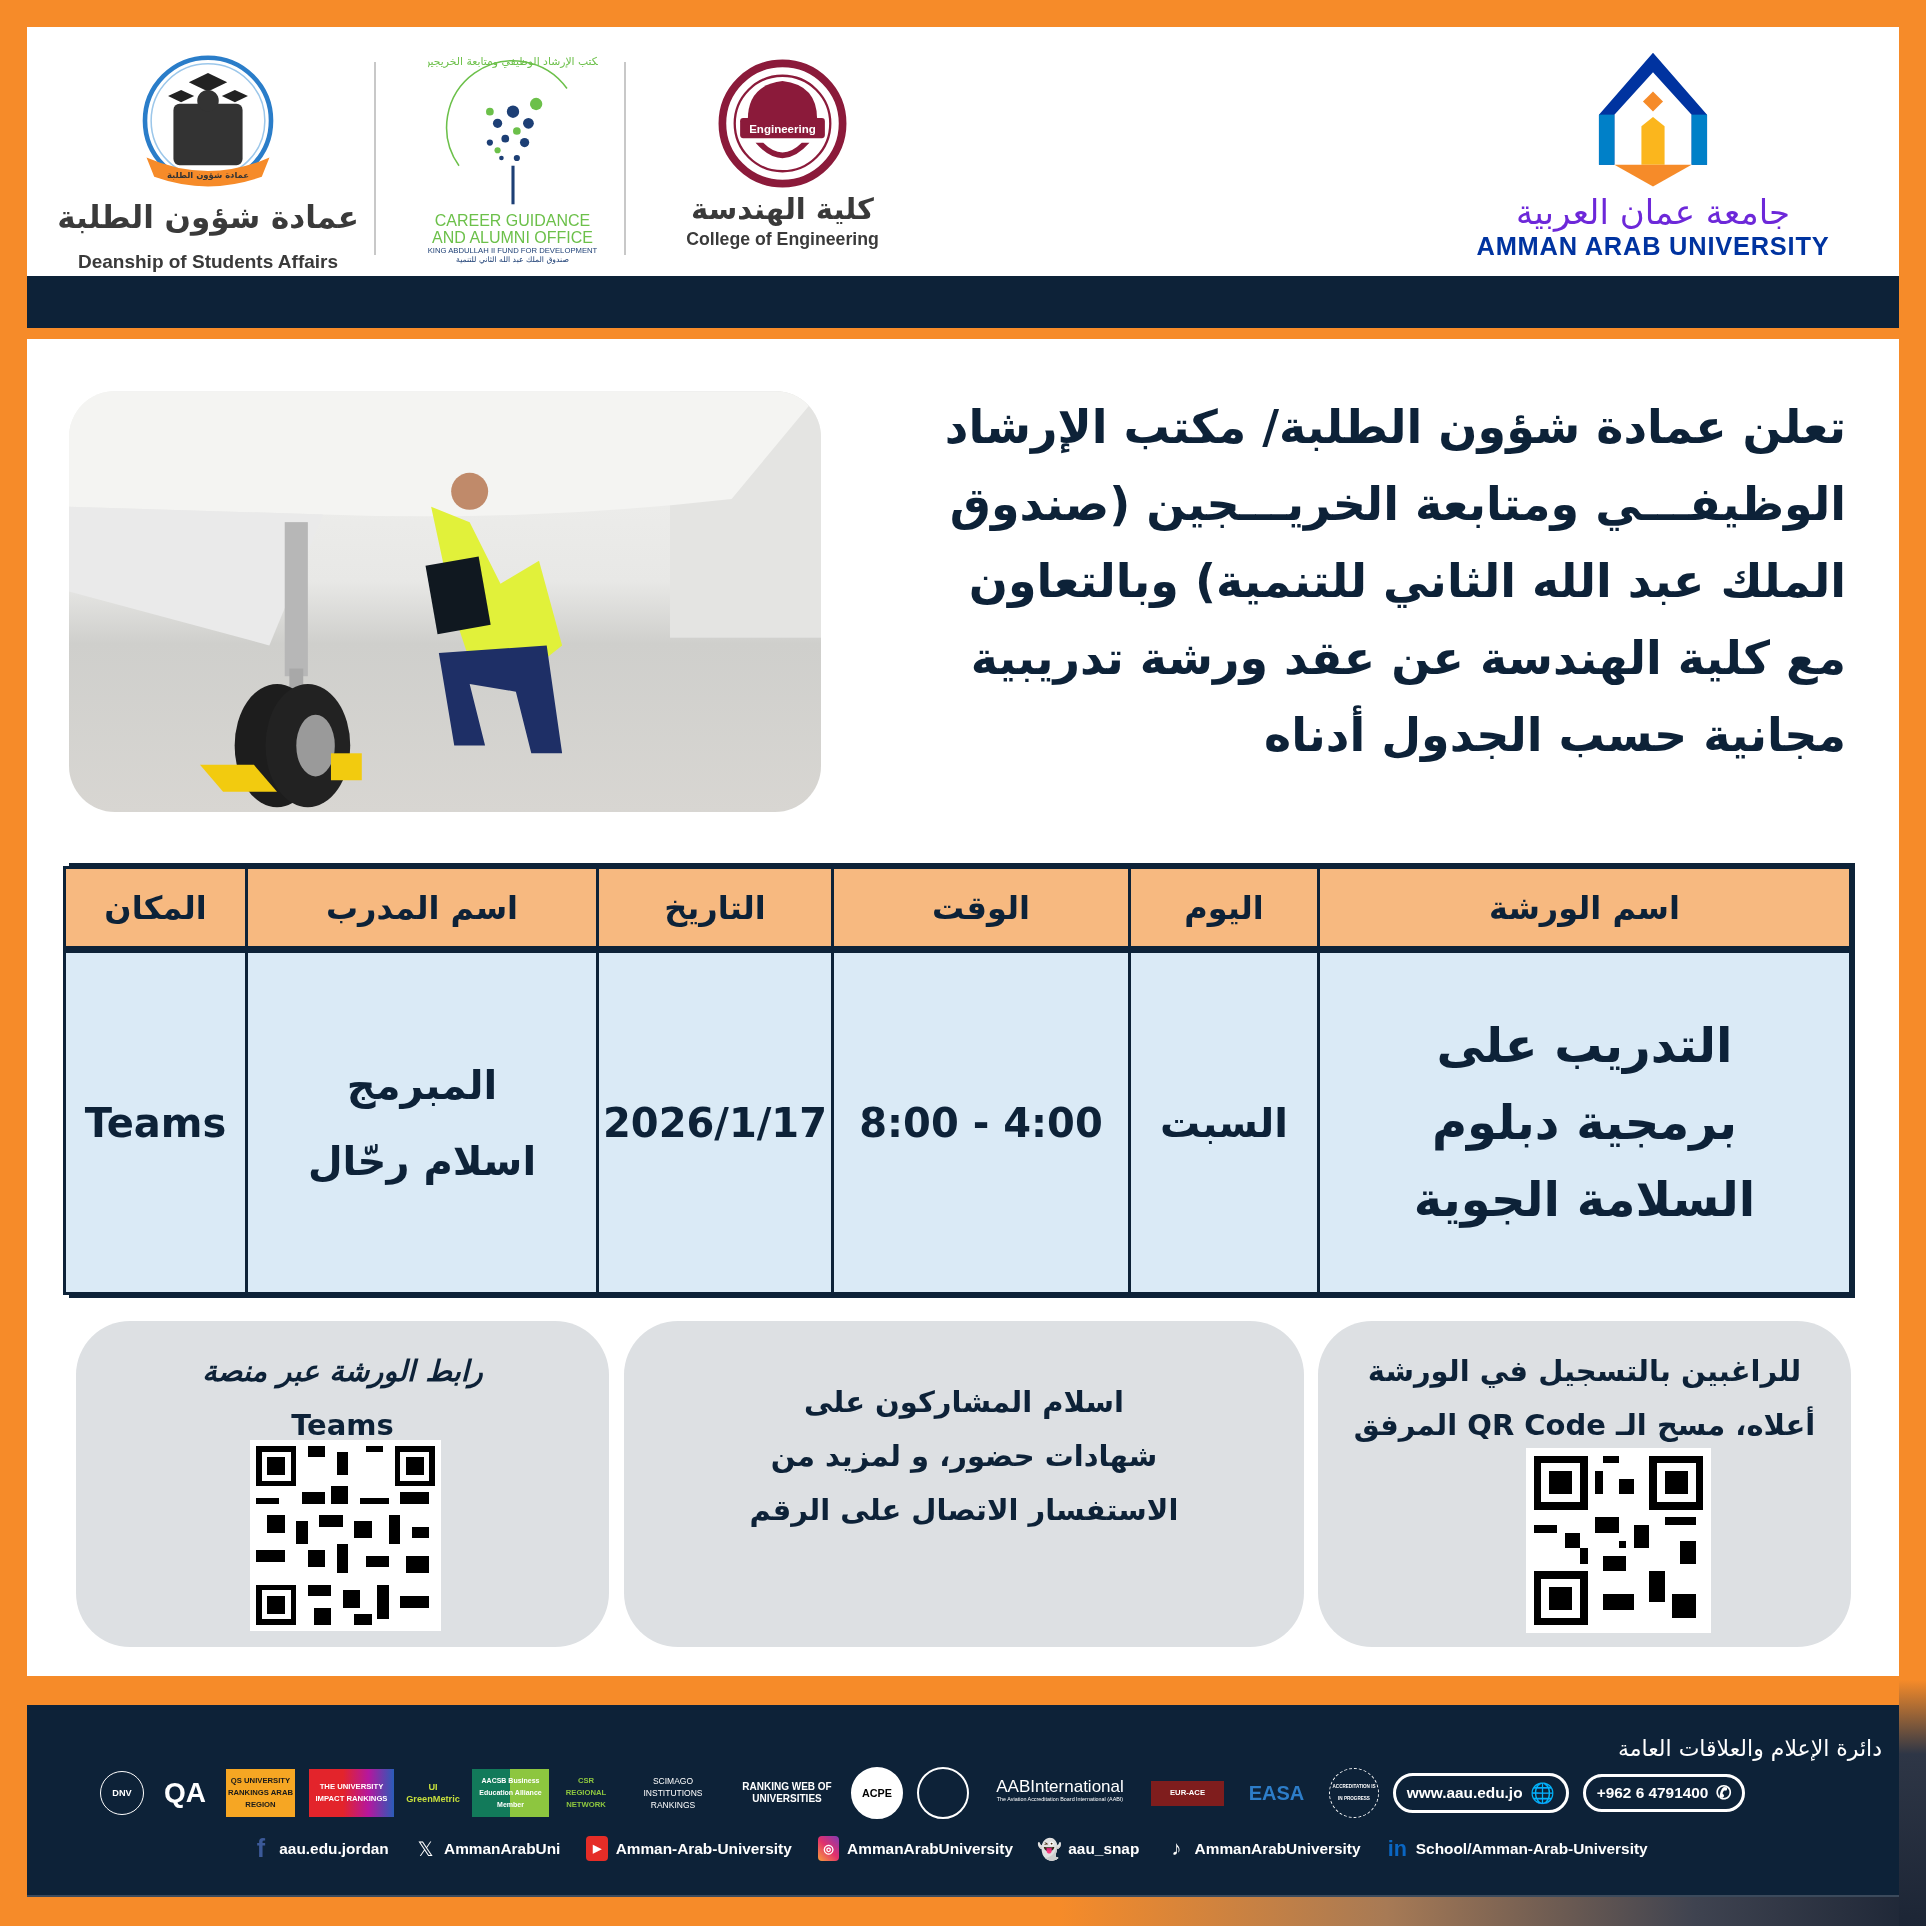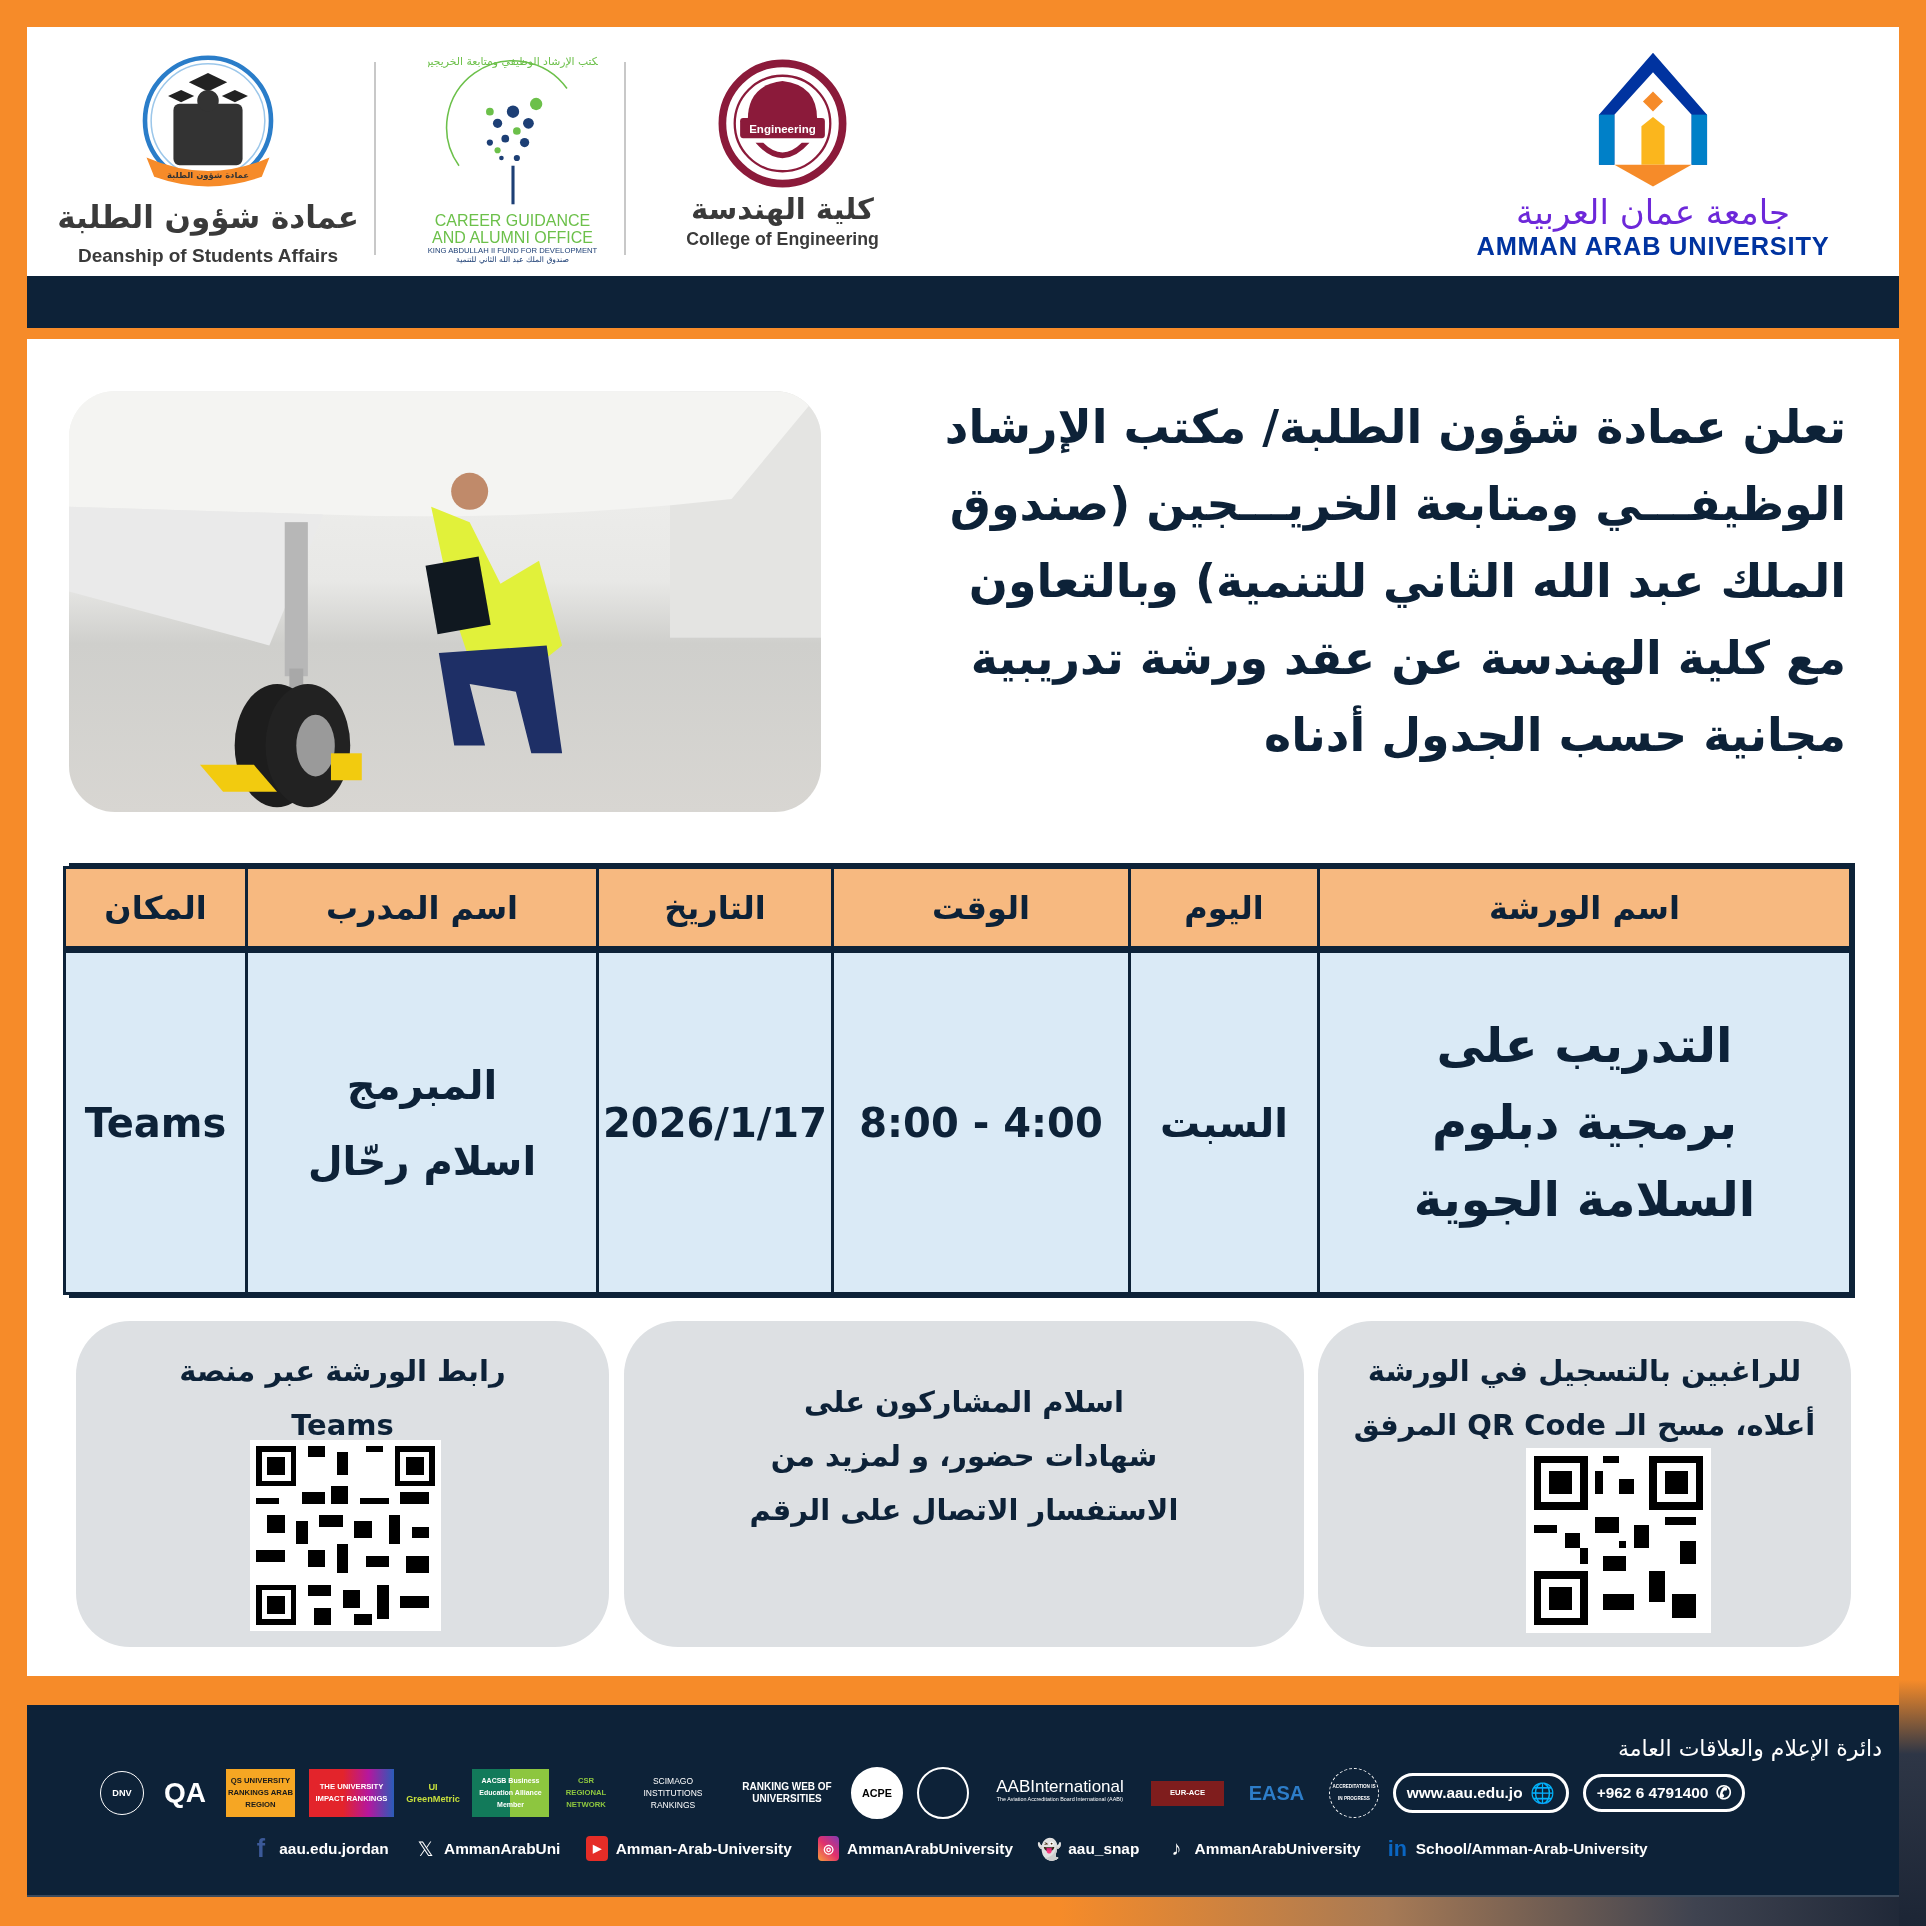--- a/index.html
+++ b/index.html
@@ -59,21 +59,21 @@
       <circle cx="100" cy="92" r="74" fill="none" stroke="#9cc7ea" stroke-width="2"></circle>
       <rect x="55" y="70" width="90" height="80" rx="8" fill="#333"></rect>
       <polygon points="100,30 125,42 100,54 75,42" fill="#222"></polygon>
       <polygon points="65,52 82,60 65,68 48,60" fill="#222"></polygon>
       <polygon points="135,52 152,60 135,68 118,60" fill="#222"></polygon>
       <circle cx="100" cy="66" r="14" fill="#333"></circle>
       <path d="M20 140 Q100 175 180 140 L170 165 Q100 190 30 165 Z" fill="#f68b29"></path>
       <text x="100" y="166" font-size="11" text-anchor="middle" fill="#333" font-weight="bold">عمادة شؤون الطلبة</text>
     </svg>
     <div class="logo-ar" style="font-size:31px;margin-top:3.1px;">عمادة شؤون الطلبة</div>
-    <div class="logo-en" style="font-size:19px;margin-top:10px;">Deanship of Students Affairs</div>
+    <div class="logo-en" style="font-size:19px;margin-top:16px;">Deanship of Students Affairs</div>
   </div>
   <div class="vsep" style="left:347px;top:35px;height:193px;"></div>
 
   <div class="logo-block" style="left:370px;top:23px;width:231px;">
     <svg width="170" height="162" viewBox="0 0 220 210">
       <path d="M40 150 A85 85 0 0 1 180 50" fill="none" stroke="#6cc04a" stroke-width="2"></path>
       <text font-size="14" fill="#6cc04a" x="110" y="20" text-anchor="middle">مكتب الإرشاد الوظيفي ومتابعة الخريجين</text>
       <g fill="#1d3f75">
         <circle cx="110" cy="80" r="8"></circle>
           <circle cx="90" cy="95" r="6"></circle>
@@ -231,21 +231,21 @@
   </div>
 </div>
 
 <div class="card" style="left:624px;width:680px;">
   <div class="txt" style="margin-top:54px;">اسلام المشاركون على</div>
   <div class="txt">شهادات حضور، و لمزيد من</div>
   <div class="txt">الاستفسار الاتصال على الرقم</div>
 </div>
 
 <div class="card" style="left:76px;width:533px;">
-  <div class="txt" style="margin-top:23px;">رابط الورشة عبر منصة</div>
+  <div class="txt" style="margin-top:23px;font-style:italic;">رابط الورشة عبر منصة</div>
   <div class="txt">Teams</div>
   <div class="qr" style="left:174px;top:119px;width:191px;height:191px;">
     <svg width="191" height="191" viewBox="0 0 33 33" shape-rendering="crispEdges">
       <rect x="1" y="1" width="7" height="7" fill="#000"></rect>
         <rect x="2" y="2" width="5" height="5" fill="#fff"></rect>
         <rect x="3" y="3" width="3" height="3" fill="#000"></rect>
       <rect x="25" y="1" width="7" height="7" fill="#000"></rect>
         <rect x="26" y="2" width="5" height="5" fill="#fff"></rect>
         <rect x="27" y="3" width="3" height="3" fill="#000"></rect>
       <rect x="1" y="25" width="7" height="7" fill="#000"></rect>

